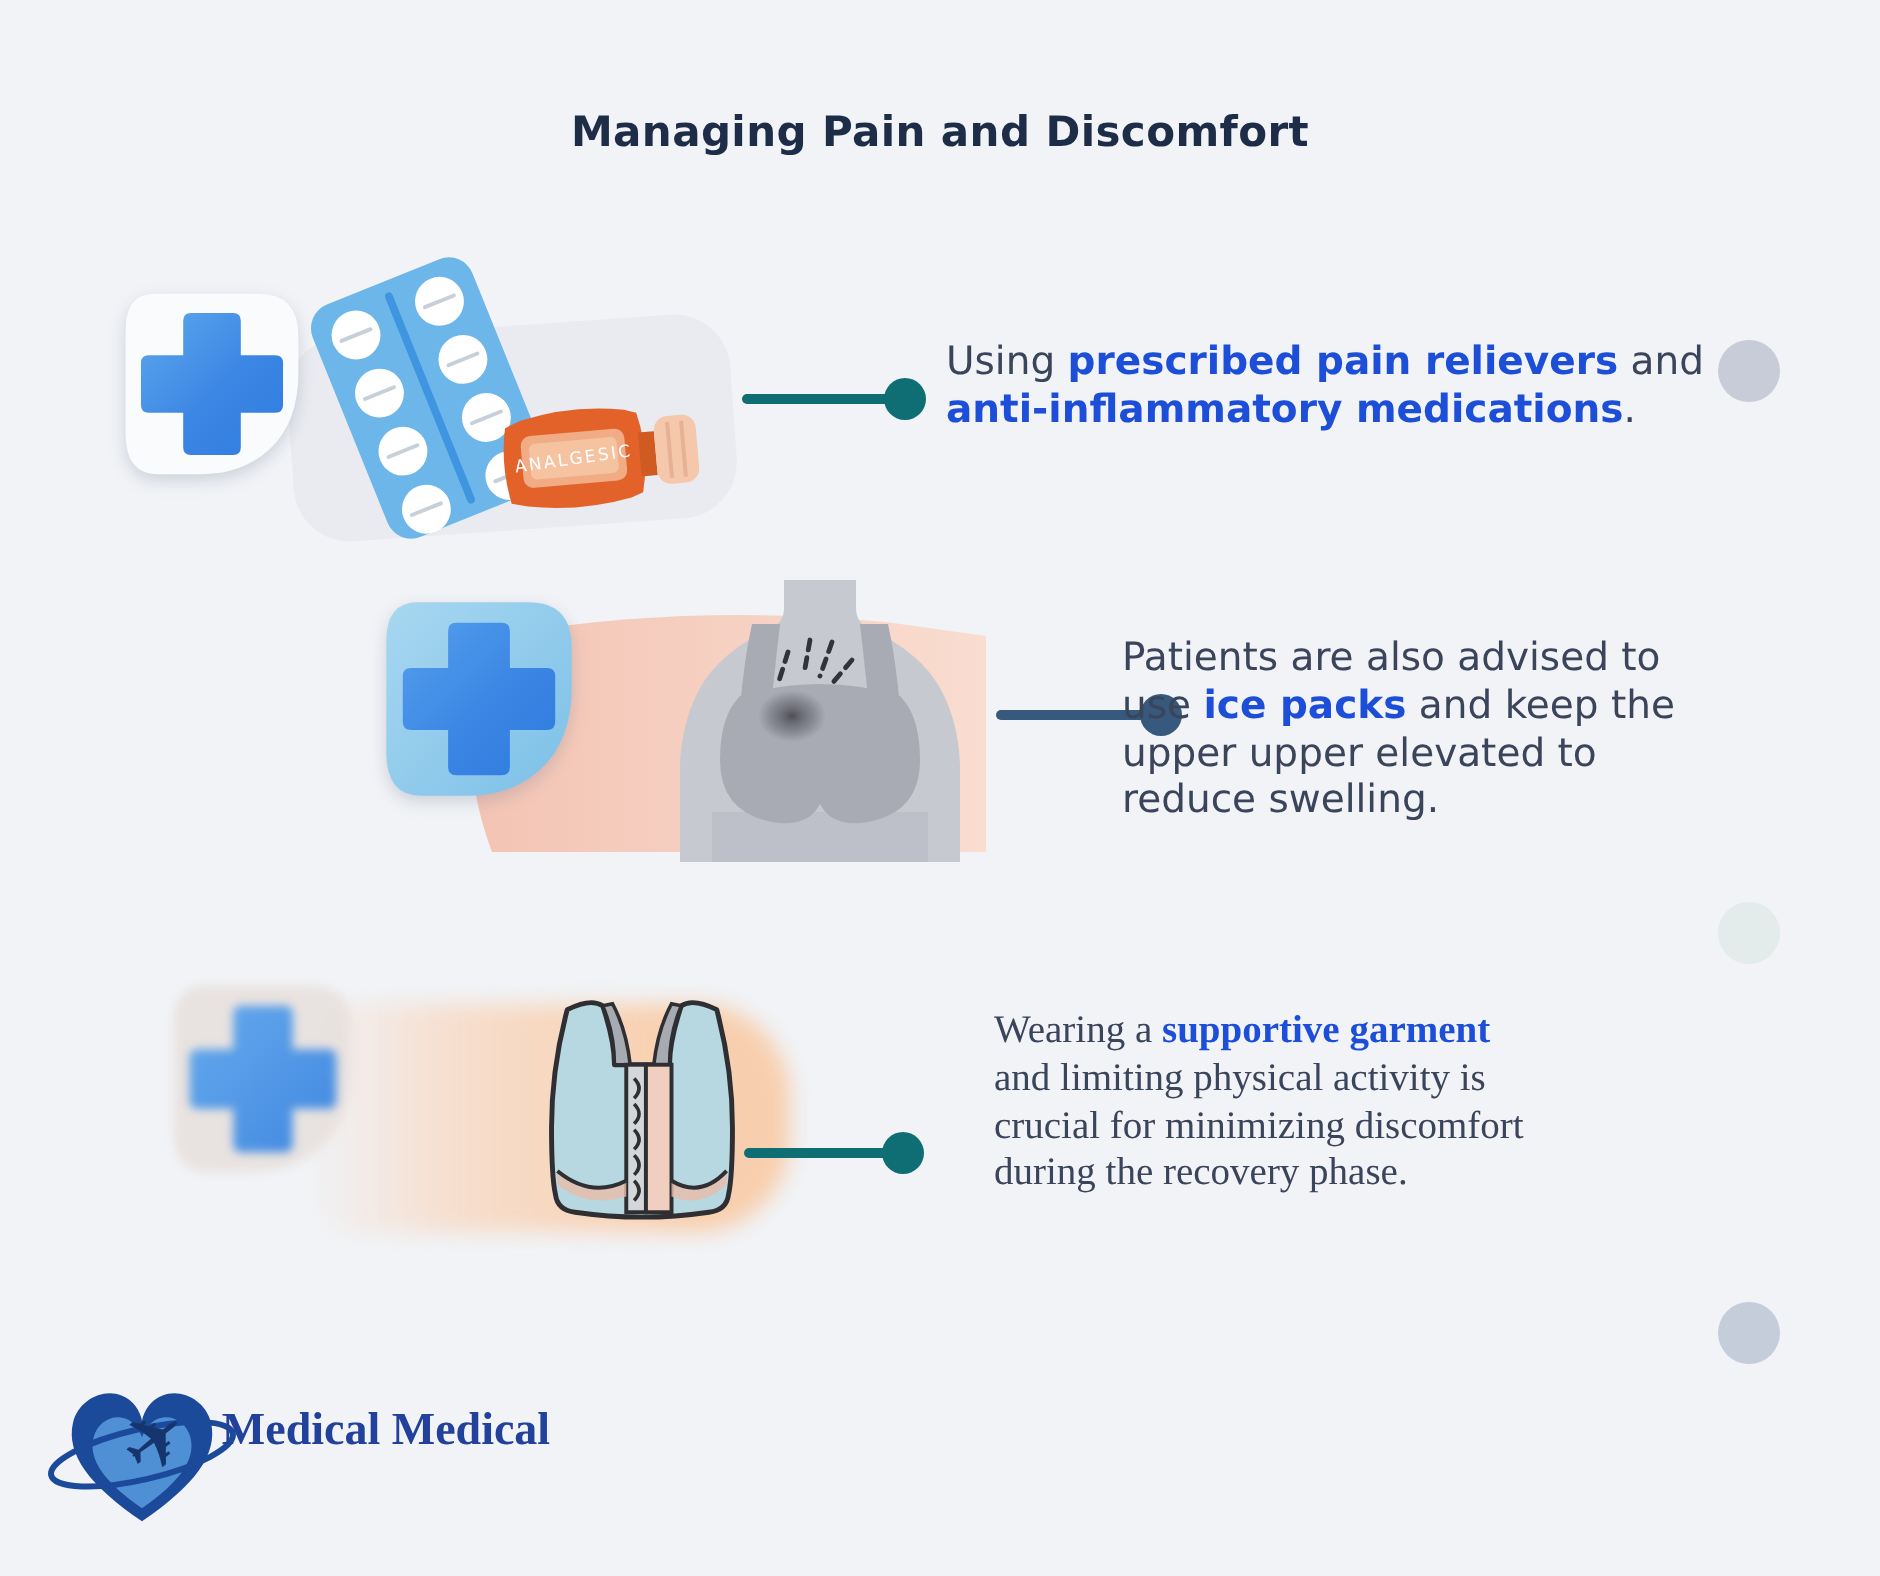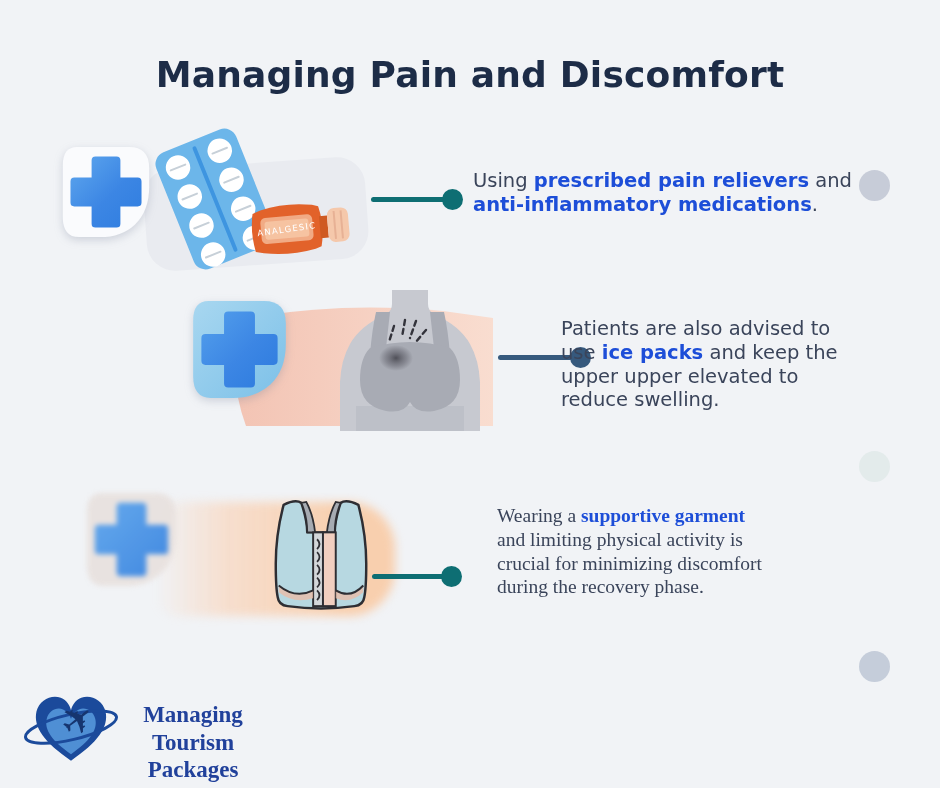--- a/index.html
+++ b/index.html
@@ -7,21 +7,21 @@
     width:940px;height:788px;
     background:#f1f3f6;
     font-family:"DejaVu Sans","Liberation Sans",sans-serif;
     position:relative;overflow:hidden;
   }
   .canvas{position:absolute;inset:0;}
   .abs{position:absolute;}
 
   .title{
     top:54px;left:0;width:940px;text-align:center;
-    font-size:36px;font-weight:700;color:#1d2c47;letter-spacing:.2px;
+    font-size:21px;font-weight:700;color:#1d2c47;letter-spacing:.2px;
   }
 
   .rich{font-size:19.5px;line-height:1.22;color:#3a445a;white-space:pre-line;}
   .rich .b{font-weight:700;color:#1d4ed8;}
 
   .conn-line{height:5px;border-radius:3px;}
   .conn-dot{width:21px;height:21px;border-radius:50%;}
   .teal{background:#0e6e73;}
   .steel{background:#36597d;}
 
@@ -217,18 +217,17 @@
   <div class="abs side-circle" style="left:859px;top:651px;background:#c5cdda;"></div>
 
   <div>
     <svg class="abs" style="left:24px;top:688px;" width="94" height="82" viewBox="0 0 100 88">
       <path d="M50 78 C22 59 9 42 13 25 C16 13 29 6.5 39 10.5 C45.5 13 49 19 50 24 C51 19 54.5 13 61 10.5 C71 6.5 84 13 87 25 C91 42 78 59 50 78 Z" fill="#1b4a9b"></path>
       <path d="M50 71 C30 57 21 45 24 33 C26 24.5 34.5 20 41.5 23 C46 25 48.8 29.5 50 33 C51.2 29.5 54 25 58.5 23 C65.5 20 74 24.5 76 33 C79 45 70 57 50 71 Z" fill="#4f8fd4"></path>
       <ellipse cx="50" cy="42" rx="50" ry="13.5" fill="none" stroke="#1b4a9b" stroke-width="3.2" transform="rotate(-13 50 42)"></ellipse>
       <text x="59" y="37" font-size="42" fill="#16356f" text-anchor="middle" dominant-baseline="middle" font-family="DejaVu Sans, sans-serif" transform="rotate(-38 59 37)">✈</text>
     </svg>
     <div class="abs logo-text" style="left:103px;top:701px;">
-      <div>Managing Tourism</div>
-      <div>Packages</div>
+      <div>Medical Medical</div>
     </div>
   </div>
 
 </div>
 
 </body></html>

